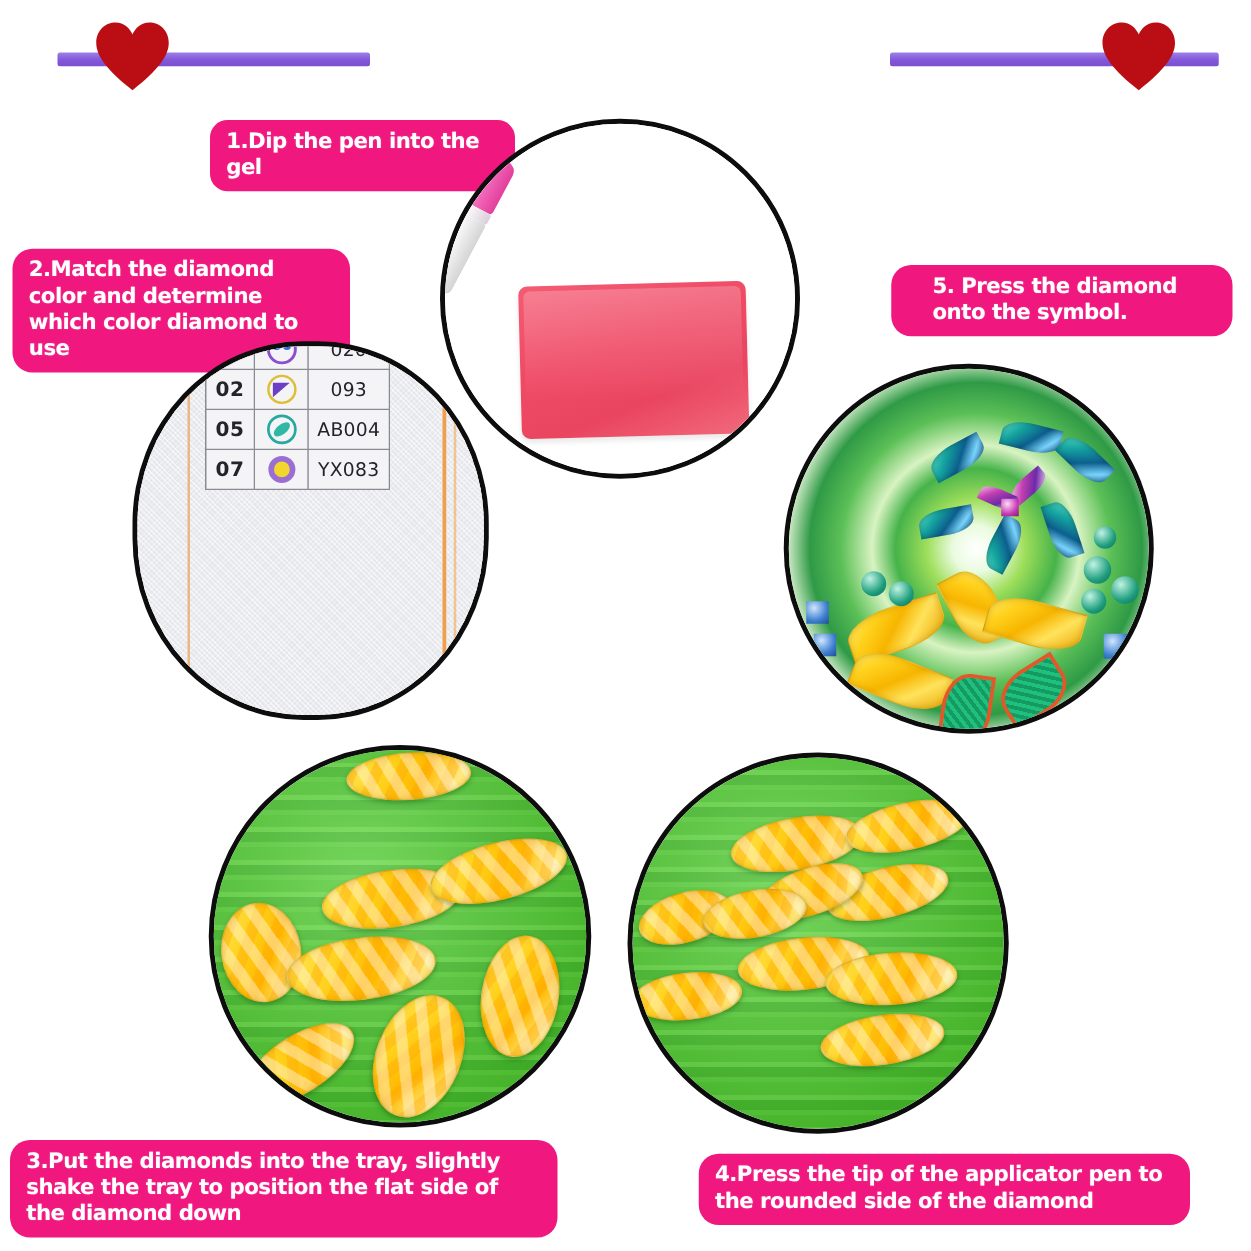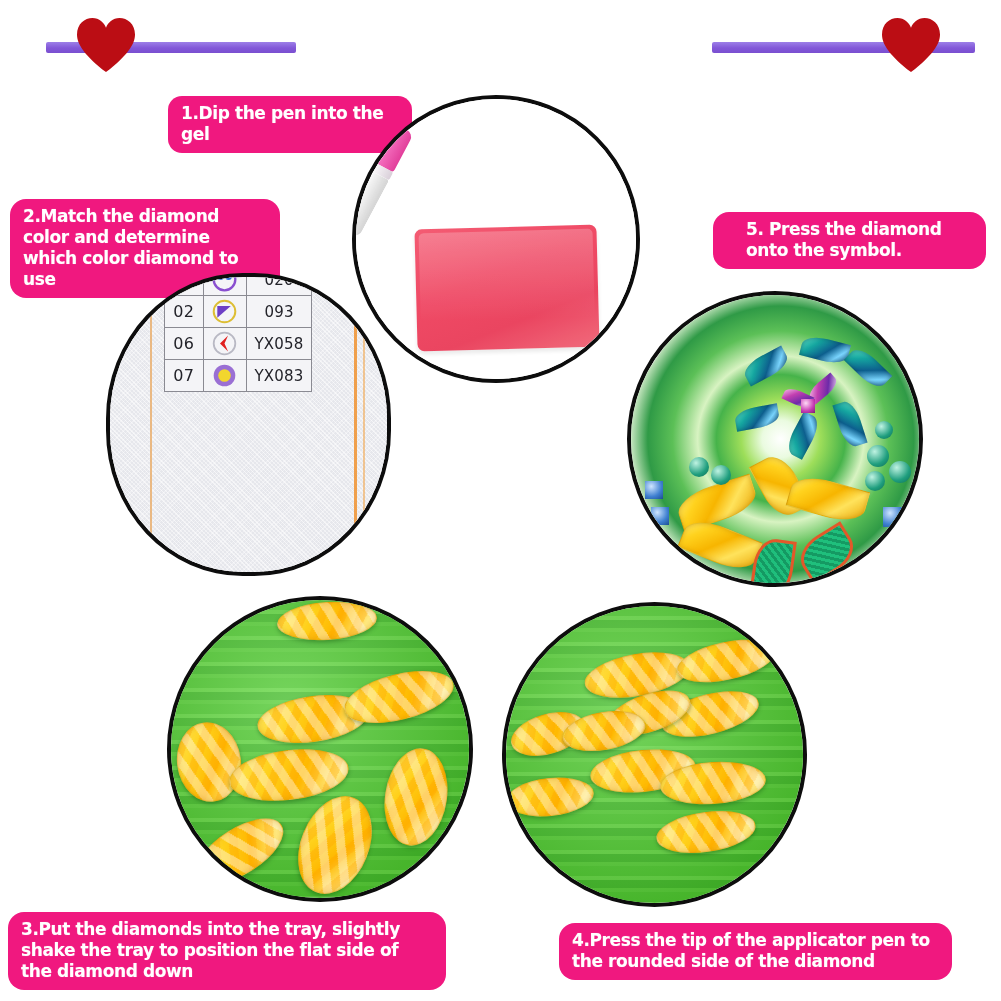--- a/index.html
+++ b/index.html
@@ -169,21 +169,21 @@
   }
   #legend-table td {
     border: 1px solid #8a8a92;
     height: 31px;
     font-size: 16px;
     color: #23232a;
     text-align: center;
     padding: 0;
     background: #f4f4f7;
   }
-  #legend-table td.c-no   { width: 52px; font-weight: 400; letter-spacing:.5px; }
+  #legend-table td.c-no   { width: 52px; font-weight: 700; letter-spacing:.5px; }
   #legend-table td.c-sym  { width: 56px; }
   #legend-table td.c-code { width: 77px; font-size: 15px; letter-spacing:.2px; }
   .symwrap { display:flex; align-items:center; justify-content:center; height:31px; }
 
   
   #mandala-bg {
     background:
       radial-gradient(circle at 52% 50%, #ffffff 0%, #eafbe0 9%, #9ede5a 19%, #46b34a 31%, #d8f3c2 40%, #5cc057 52%, #2f9a46 64%, #e9f8dc 74%, #76c84e 86%, #3aa44b 100%);
   }
   .gem { position:absolute; }
@@ -304,30 +304,30 @@
           <div class="symwrap">
             <svg width="27" height="27" viewBox="0 0 30 30">
               <circle cx="15" cy="15" r="12" fill="none" stroke="#ddbe34" stroke-width="2.2"></circle>
               <path d="M7 9 L22 9 L7 22 Z" fill="#6d3fc6"></path>
             </svg>
           </div>
         </td>
         <td class="c-code">093</td>
       </tr>
       <tr>
-        <td class="c-no">06</td>
+        <td class="c-no">05</td>
         <td class="c-sym">
           <div class="symwrap">
             <svg width="27" height="27" viewBox="0 0 30 30">
-              <circle cx="15" cy="15" r="12" fill="none" stroke="#b9b9c4" stroke-width="2"></circle>
-              <path d="M19 6 L10 15 L19 24 L15 15 Z" fill="#e02020"></path>
+              <circle cx="15" cy="15" r="12" fill="none" stroke="#27a8a0" stroke-width="2.4"></circle>
+              <ellipse cx="15" cy="15" rx="8.5" ry="4.4" fill="#2fb9a4" transform="rotate(-38 15 15)"></ellipse>
             </svg>
           </div>
         </td>
-        <td class="c-code">YX058</td>
+        <td class="c-code">AB004</td>
       </tr>
       <tr>
         <td class="c-no">07</td>
         <td class="c-sym">
           <div class="symwrap">
             <svg width="27" height="27" viewBox="0 0 30 30">
               <circle cx="15" cy="15" r="12" fill="#9a6fd4"></circle>
               <circle cx="15" cy="15" r="7" fill="#f2d62e"></circle>
             </svg>
           </div>

